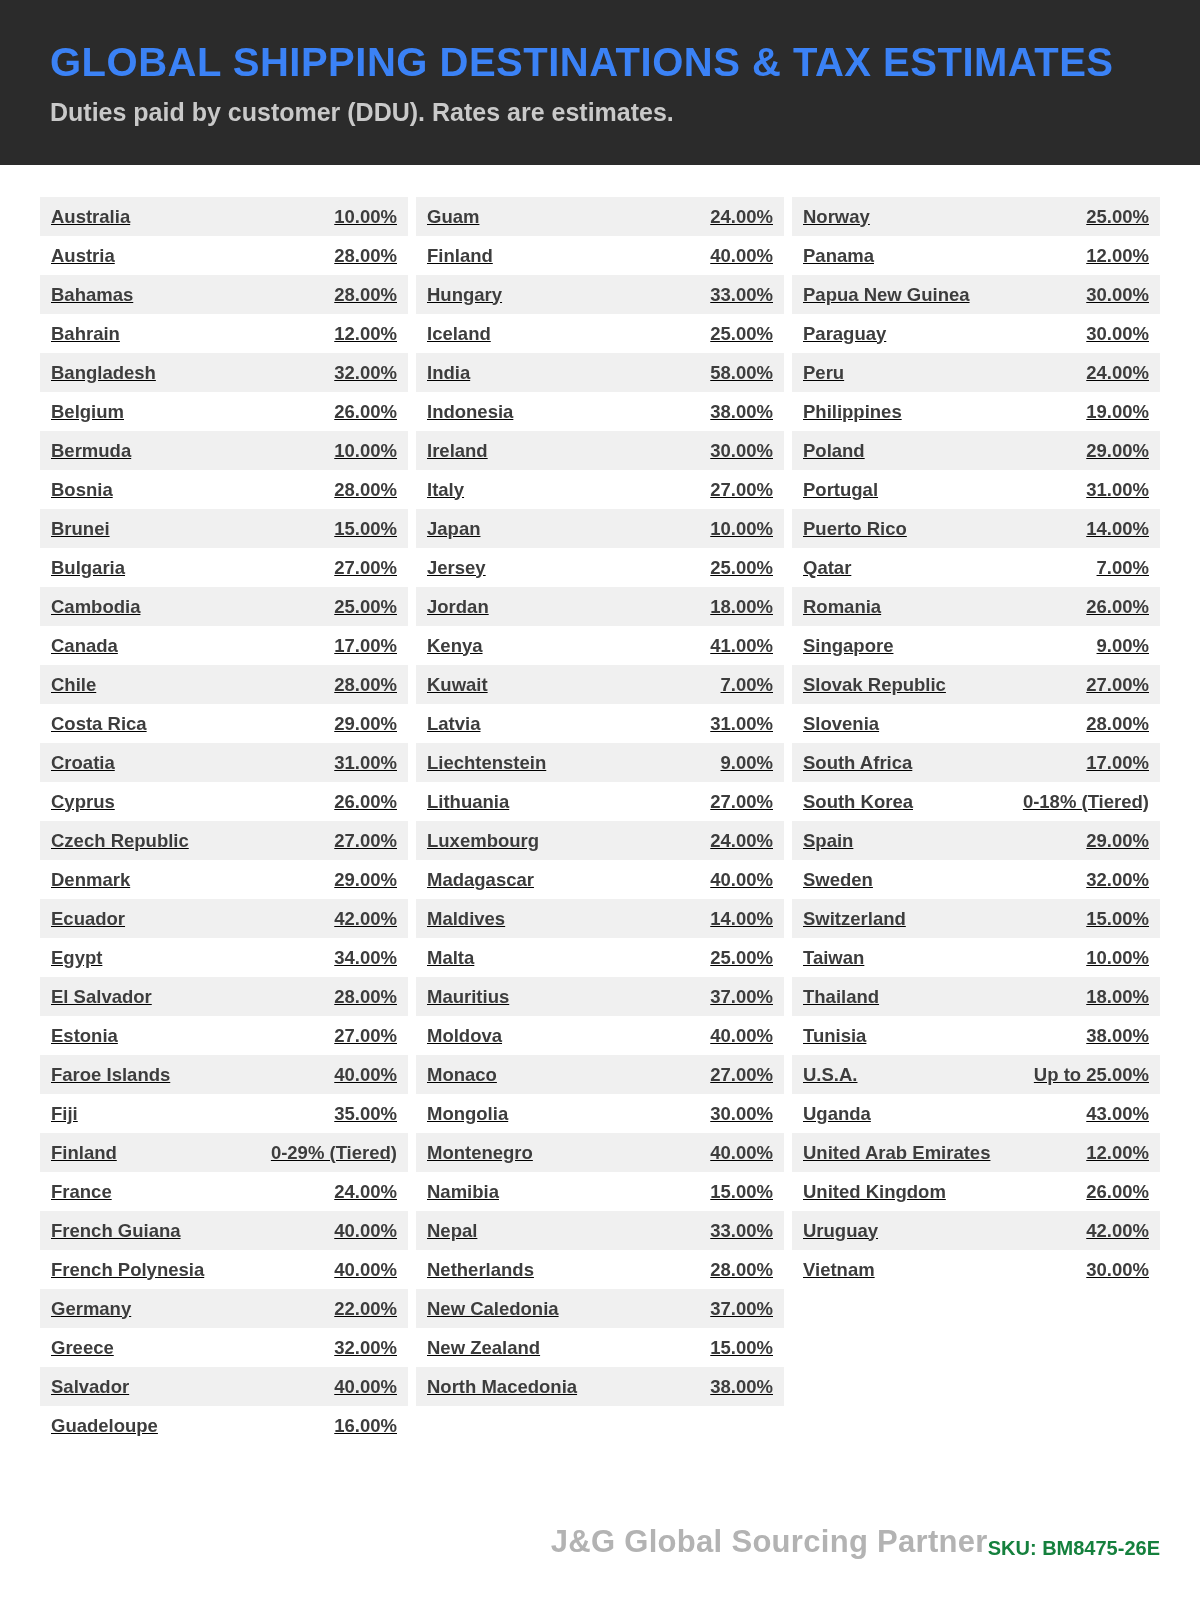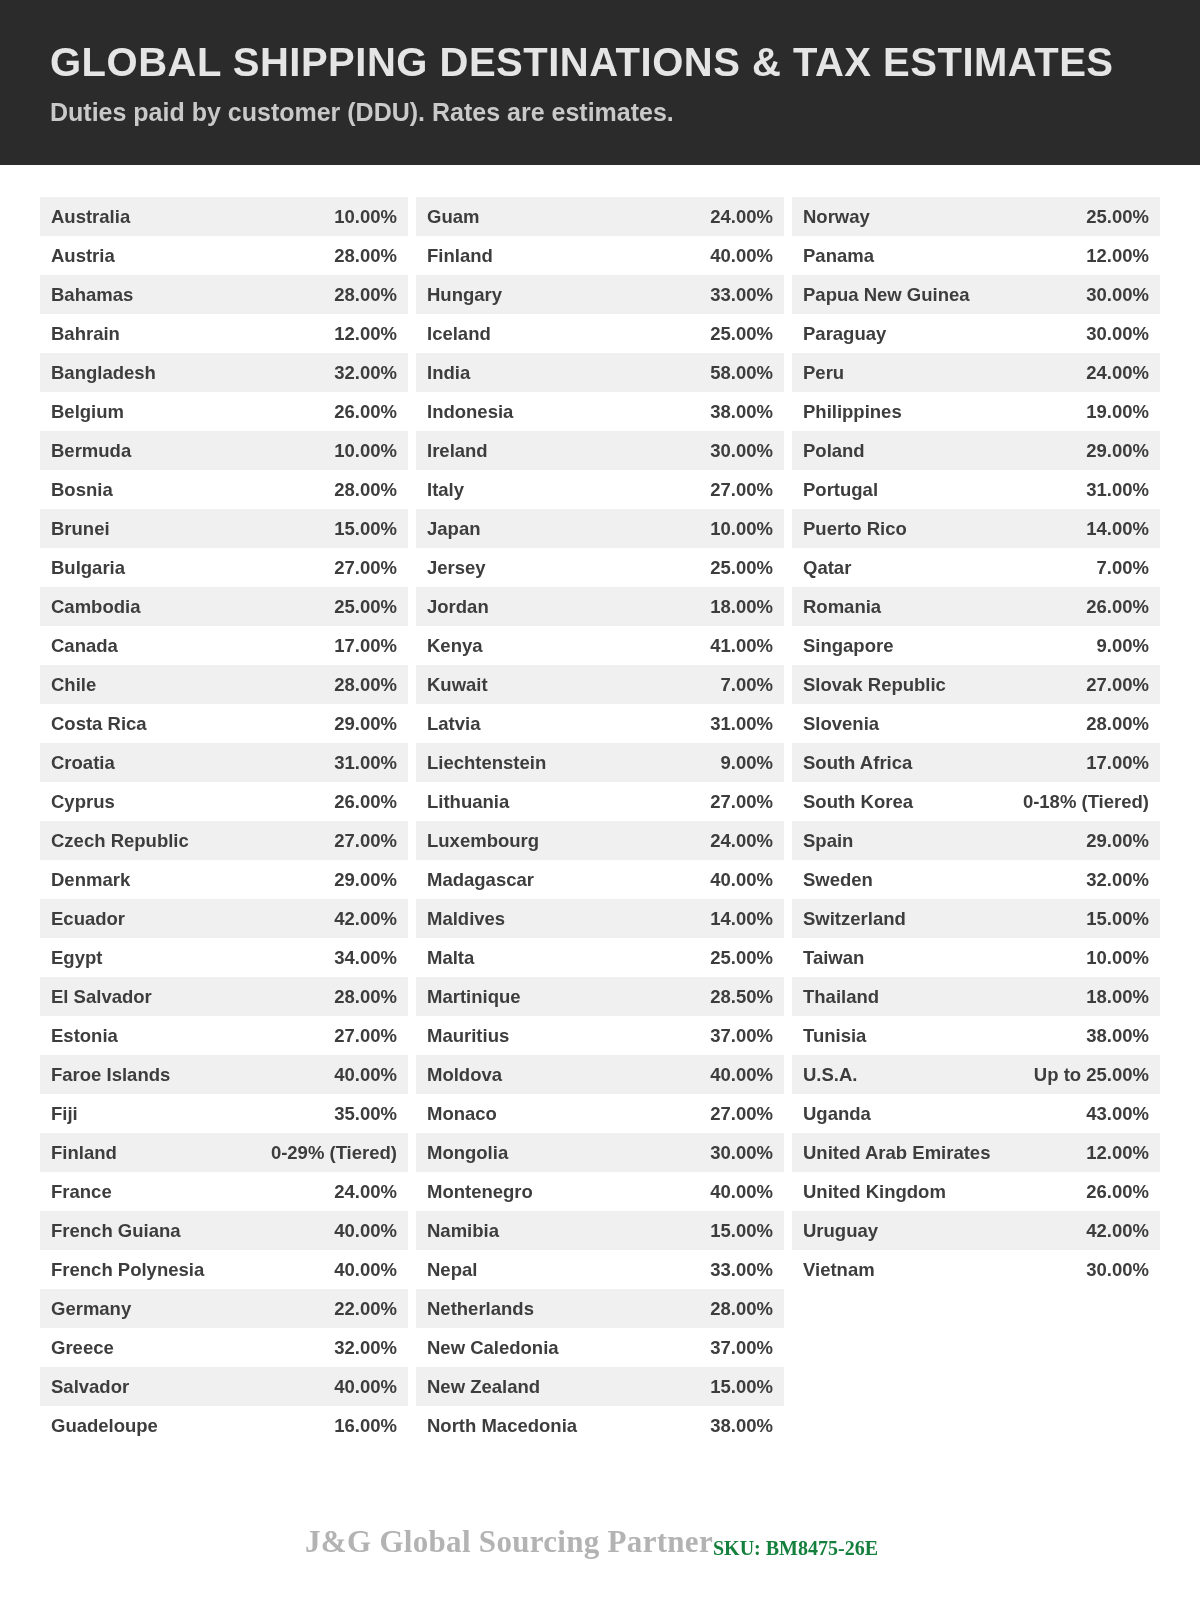--- a/index.html
+++ b/index.html
@@ -10,36 +10,37 @@
     font-family: "Liberation Sans", sans-serif;
     position: relative;
     overflow: hidden;
   }
   .header {
     background: #2b2b2b;
     padding: 40px 50px 38px 50px;
     width: 100%;
   }
   .header h1 {
-    color: #e5e5e5;
+    color: #3b82f6;
     font-size: 40px;
     font-weight: 800;
     letter-spacing: 0.5px;
     line-height: 1.1;
   }
   .header p {
     color: #c9c9c9;
     font-size: 25px;
     font-weight: 700;
     margin-top: 14px;
   }
   .columns {
     display: flex;
     gap: 8px;
     padding: 32px 40px 0 40px;
+    text-decoration: underline;
   }
   .col {
     flex: 1;
     min-width: 0;
   }
   .row {
     display: flex;
     justify-content: space-between;
     align-items: center;
     height: 39px;
@@ -60,23 +61,22 @@
   .row .rate {
     white-space: nowrap;
     text-align: right;
   }
   .footer {
     position: absolute;
     left: 23px;
     right: 40px;
     bottom: 40px;
     display: flex;
-    justify-content: center;
+    justify-content: flex-end;
     align-items: flex-end;
-    font-family: Liberation Serif, serif;
   }
   .brand {
     color: #b3b3b3;
     font-size: 31px;
     font-weight: 800;
     letter-spacing: 0.3px;
   }
   .sku {
     color: #15803d;
     font-size: 20px;
@@ -297,24 +297,20 @@
       </div>
       <div class="row">
         <span class="country">Maldives</span>
         <span class="rate">14.00%</span>
       </div>
       <div class="row">
         <span class="country">Malta</span>
         <span class="rate">25.00%</span>
       </div>
       <div class="row">
-        <span class="country">Martinique</span>
-        <span class="rate">28.50%</span>
-      </div>
-      <div class="row">
         <span class="country">Mauritius</span>
         <span class="rate">37.00%</span>
       </div>
       <div class="row">
         <span class="country">Moldova</span>
         <span class="rate">40.00%</span>
       </div>
       <div class="row">
         <span class="country">Monaco</span>
         <span class="rate">27.00%</span>

